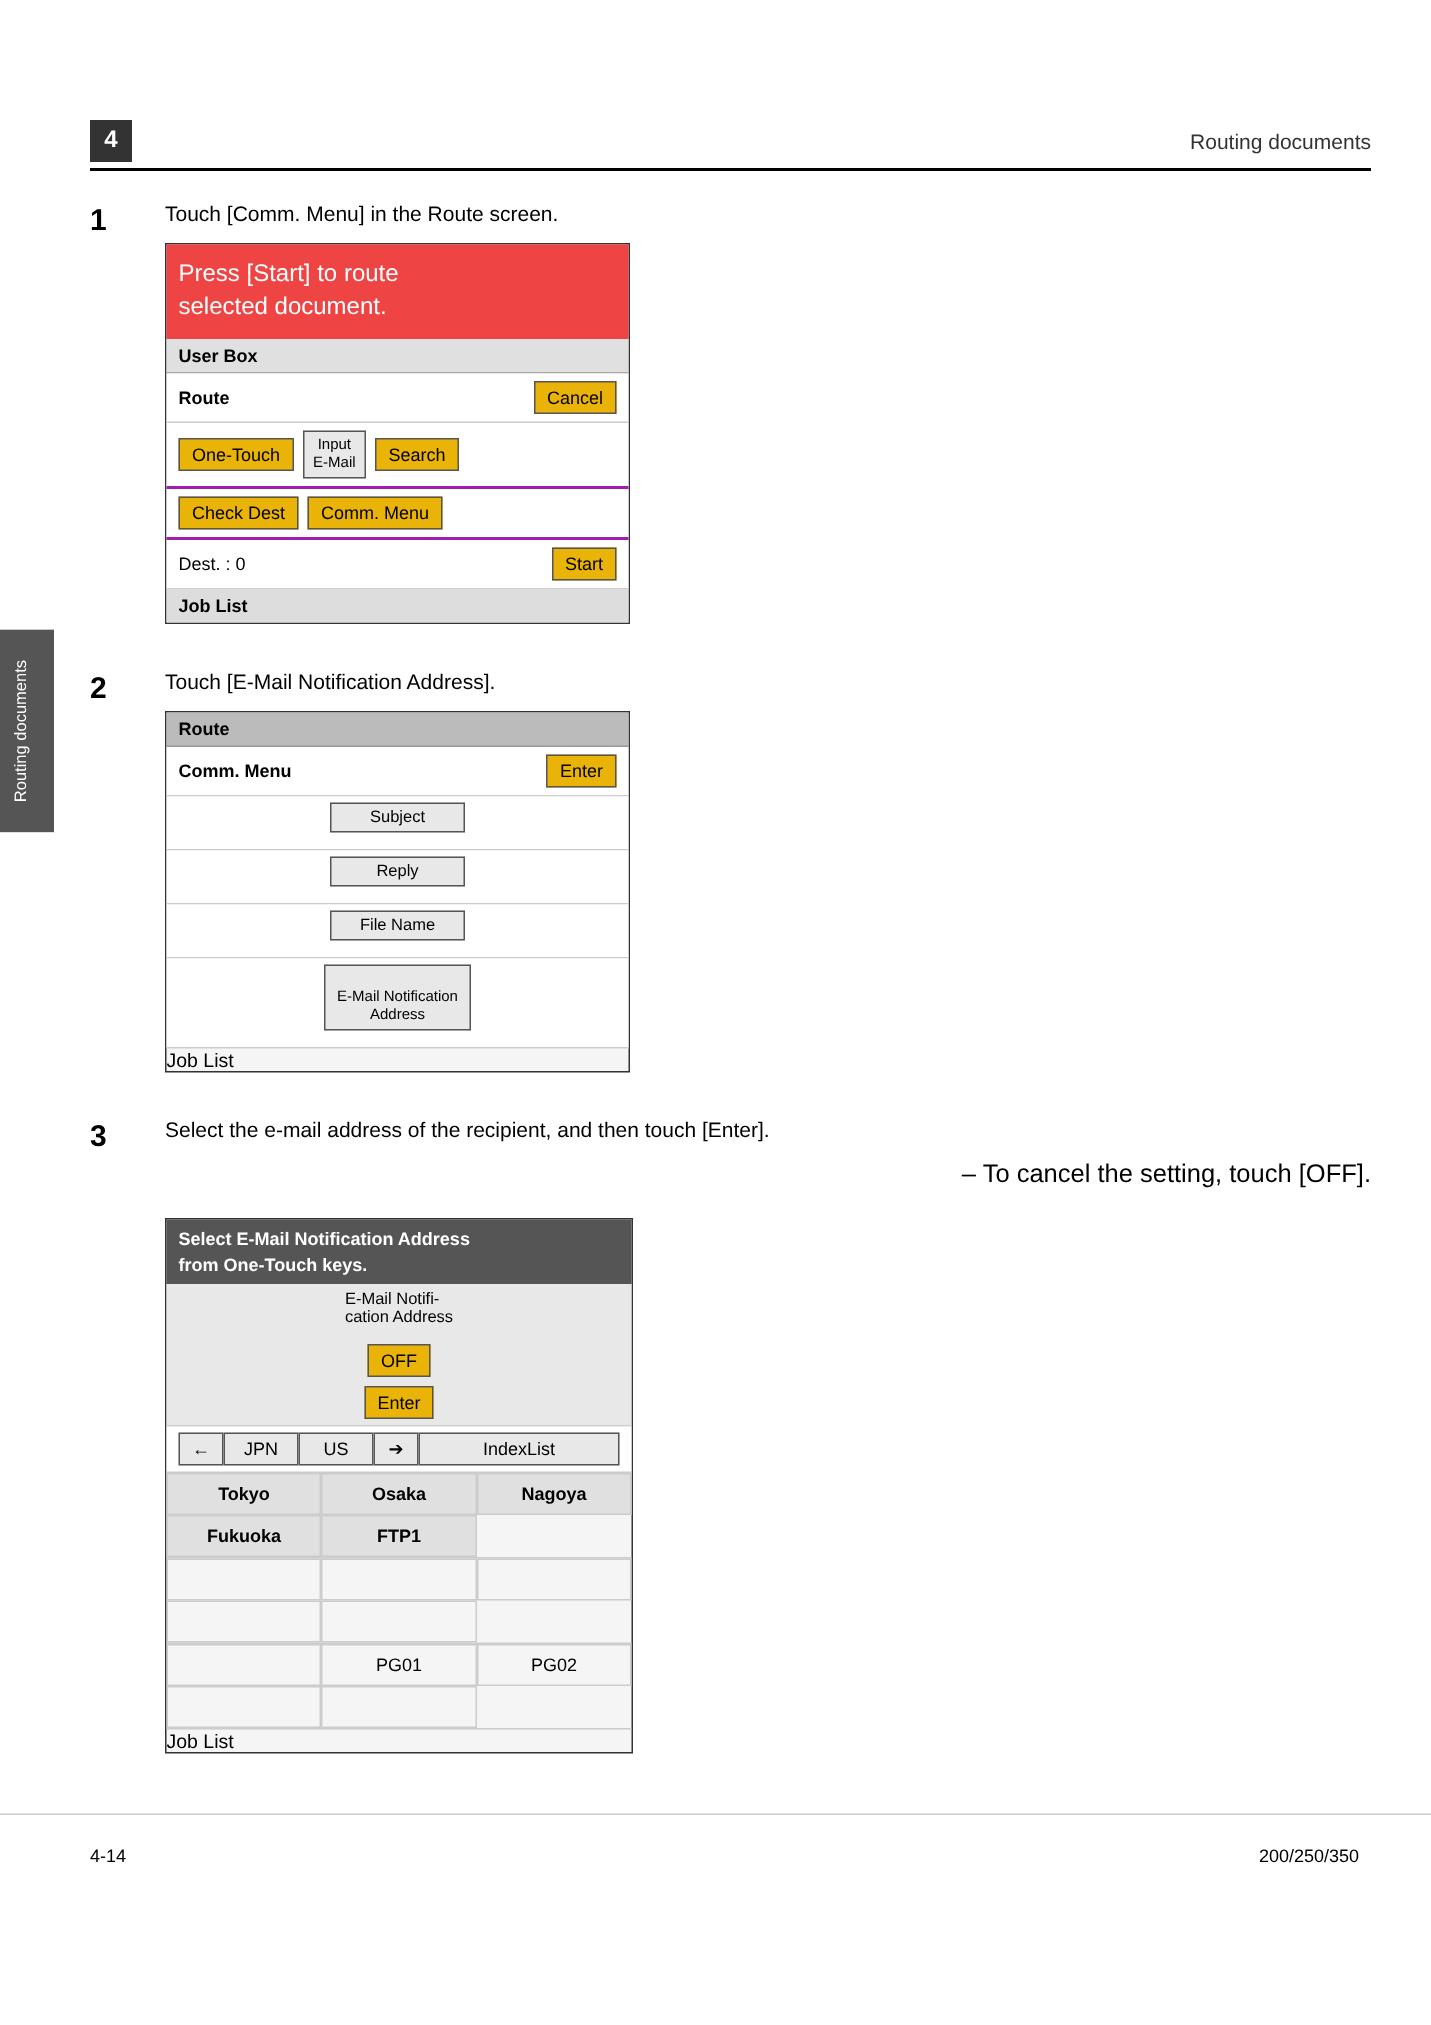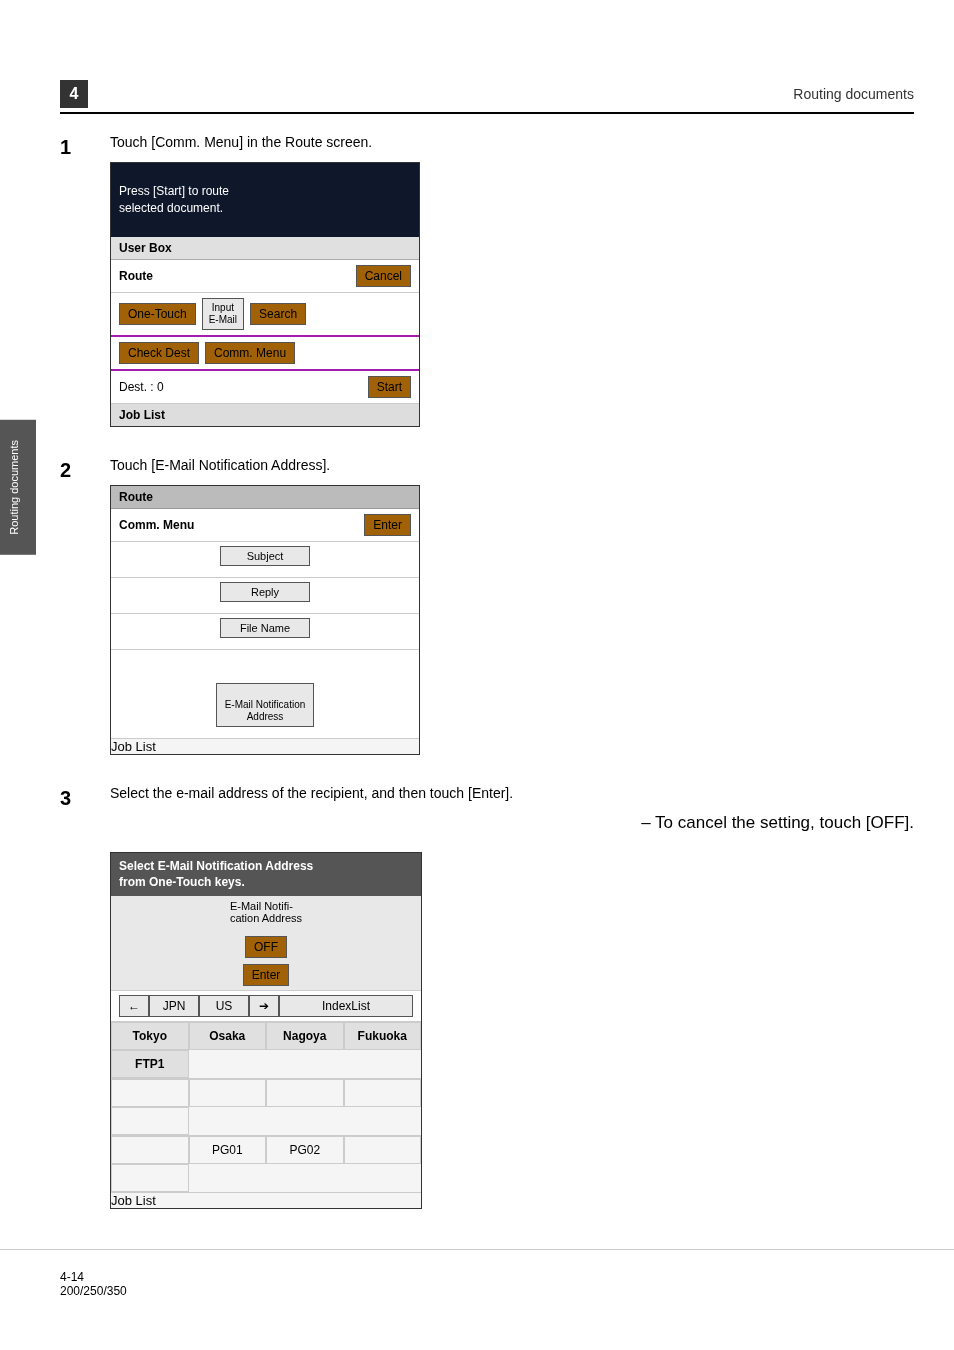--- a/index.html
+++ b/index.html
@@ -102,35 +102,35 @@
 
     
     .ui-box {
       border: 1px solid #333;
       background: #f5f5f5;
       display: inline-block;
       min-width: 280px;
     }
     .ui-btn {
       border: 1px solid #555;
-      background: #a16207;
+      background: #eab308;
       padding: 3px 8px;
       font-size: 12px;
       cursor: pointer;
       white-space: nowrap;
     }
     .spacer { flex: 1; }
 
     
     .screen1 { width: 310px; }
     .screen1 .press-info {
-      background: #0f172a;
+      background: #ef4444;
       color: #fff;
-      padding: 20px 8px;
-      font-size: 12px;
+      padding: 9px 8px;
+      font-size: 16px;
       line-height: 1.4;
     }
     .screen1 .user-box-row {
       background: #e0e0e0;
       padding: 4px 8px;
       font-weight: bold;
       font-size: 12px;
       border-bottom: 1px solid #aaa;
     }
     .screen1 .route-row {
@@ -256,21 +256,21 @@
     .nav-btn {
       border: 1px solid #555;
       background: #e8e8e8;
       padding: 3px 8px;
       font-size: 12px;
       min-width: 30px;
       text-align: center;
     }
     .screen3 .cities-grid {
       display: grid;
-      grid-template-columns: repeat(4, 1fr);
+      grid-template-columns: repeat(3, 1fr);
       border-bottom: 1px solid #ccc;
     }
     .city-cell {
       border: 1px solid #ccc;
       padding: 6px 4px;
       font-size: 12px;
       text-align: center;
       min-height: 28px;
       display: flex;
       align-items: center;
@@ -282,21 +282,20 @@
     }
 
     
     .page-footer {
       display: flex;
       justify-content: space-between;
       padding: 20px 48px 20px 60px;
       margin-top: 40px;
       font-size: 12px;
       border-top: 1px solid #ccc;
-      flex-direction: column;
     }
   </style>
 </head>
 <body>
 
 <div class="side-tab">
   <span class="side-tab-bottom">Routing documents</span>
   <span class="side-tab-top">Chapter 4</span>
 </div>
 
@@ -368,21 +367,21 @@
         </div>
         <div class="field-row">
           <button class="field-btn">Reply</button>
           <div class="field-line"></div>
         </div>
         <div class="field-row">
           <button class="field-btn">File Name</button>
           <div class="field-line"></div>
         </div>
         <div class="field-row">
-          <button class="field-btn" style="white-space:pre-line;line-height:1.2;font-size:10px;margin-top:29px;">
+          <button class="field-btn" style="white-space:pre-line;line-height:1.2;font-size:10px;">
             <span>E-Mail Notification
 Address</span>
           </button>
           <div class="field-line"></div>
         </div>
         <div class="job-list-row">
           <span>Job List</span>
         </div>
       </div>
     </div>

